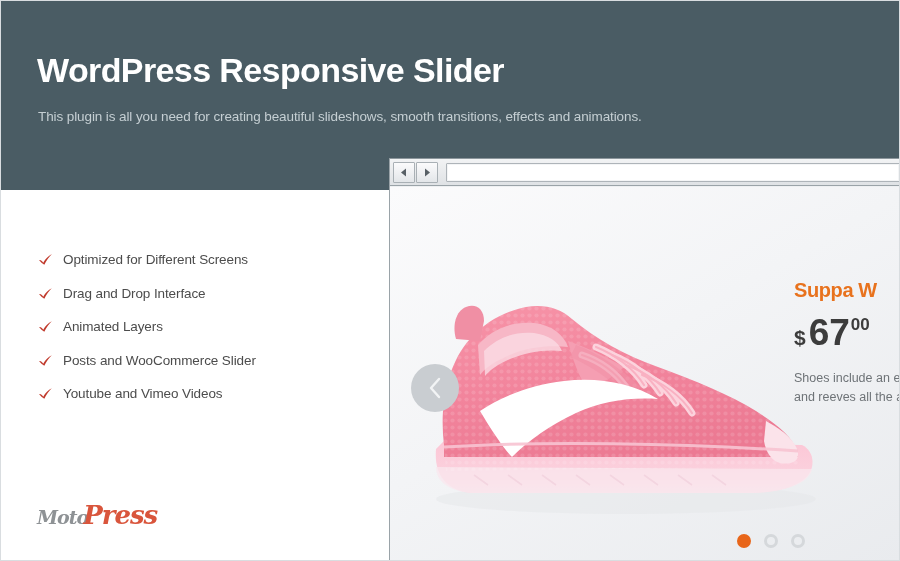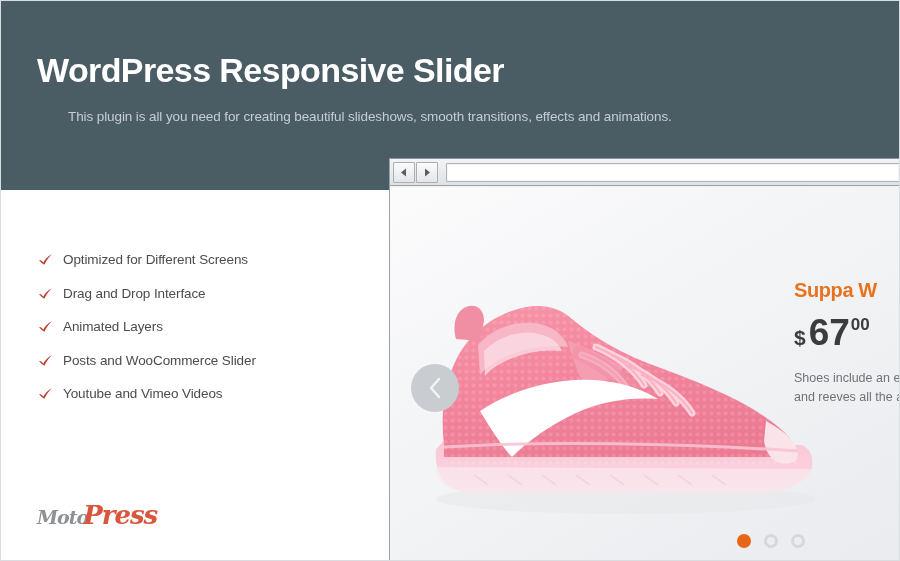--- a/index.html
+++ b/index.html
@@ -44,21 +44,20 @@
   }
 
   #header-subtitle {
     position: absolute;
     left: 37px;
     top: 108px;
     font-size: 13.5px;
     color: #c5cfd3;
     letter-spacing: -0.1px;
     white-space: nowrap;
-    margin-left: 30px;
   }
 
   
   #feature-panel {
     position: absolute;
     left: 0;
     top: 189px;
     width: 390px;
     height: 371px;
     background: #ffffff;

